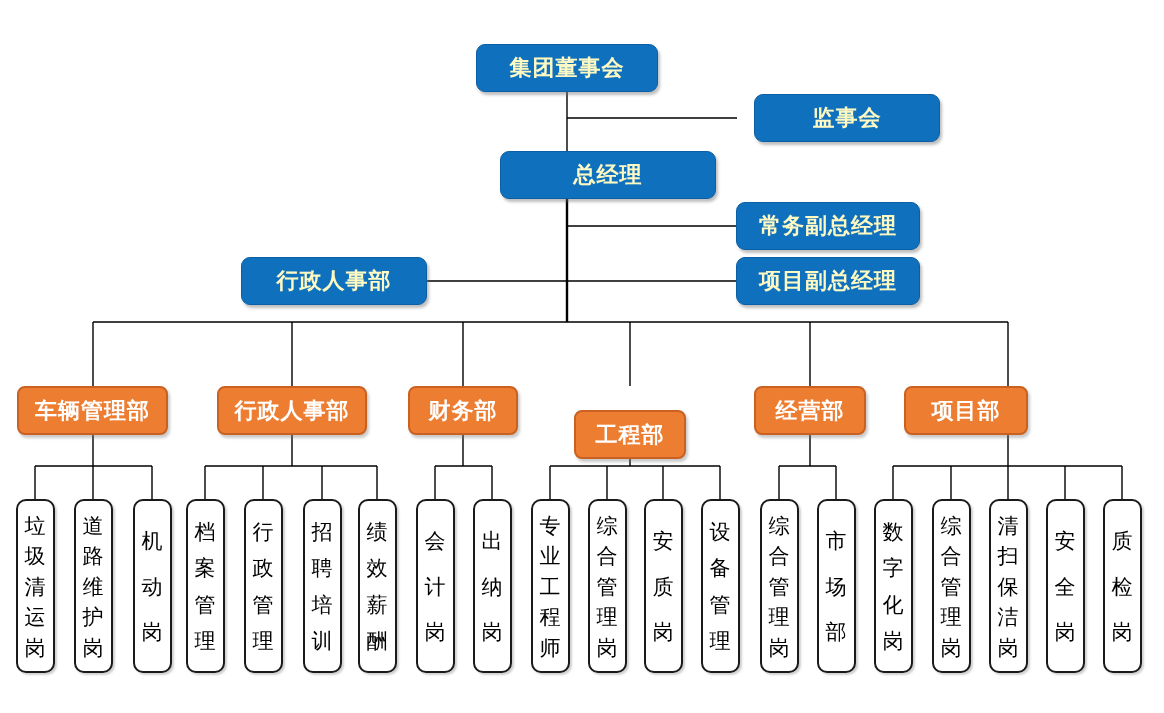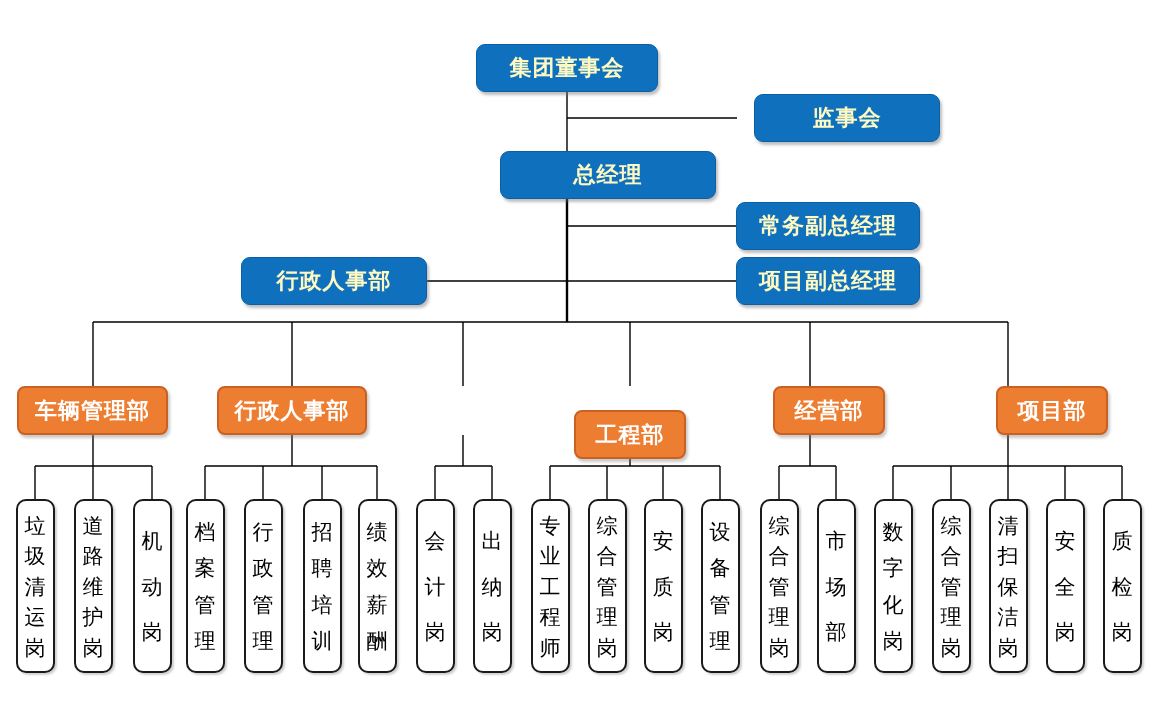--- a/index.html
+++ b/index.html
@@ -114,23 +114,24 @@
 
   <div class="node bluebox" style="left:476px;top:44px;width:182px;height:48px;">集团董事会</div>
   <div class="node bluebox" style="left:737px;top:94px;width:186px;height:48px;margin-left:17px;">监事会</div>
   <div class="node bluebox" style="left:500px;top:151px;width:216px;height:48px;">总经理</div>
   <div class="node bluebox" style="left:736px;top:202px;width:184px;height:48px;">常务副总经理</div>
   <div class="node bluebox" style="left:241px;top:257px;width:186px;height:48px;">行政人事部</div>
   <div class="node bluebox" style="left:736px;top:257px;width:184px;height:48px;">项目副总经理</div>
 
   <div class="node orangebox" style="left:17px;top:386px;width:151px;height:49px;">车辆管理部</div>
   <div class="node orangebox" style="left:217px;top:386px;width:150px;height:49px;">行政人事部</div>
+  <div class="node orangebox" style="left:408px;top:386px;width:110px;height:49px;">财务部</div>
   <div class="node orangebox" style="left:574px;top:386px;width:112px;height:49px;margin-top:24px;">工程部</div>
-  <div class="node orangebox" style="left:754px;top:386px;width:112px;height:49px;margin-left:19px;">经营部</div>
-  <div class="node orangebox" style="left:996px;top:386px;width:112px;height:49px;">项目部</div>
+  <div class="node orangebox" style="left:754px;top:386px;width:112px;height:49px;">经营部</div>
+  <div class="node orangebox" style="left:904px;top:386px;width:124px;height:49px;">项目部</div>
 
   <div class="node vbox" style="left:15.5px;top:499px;width:39px;height:174px;">
     <div class="vtext">
         <span>垃</span>
         <span>圾</span>
         <span>清</span>
         <span>运</span>
         <span>岗</span>
       </div>
     </div>

